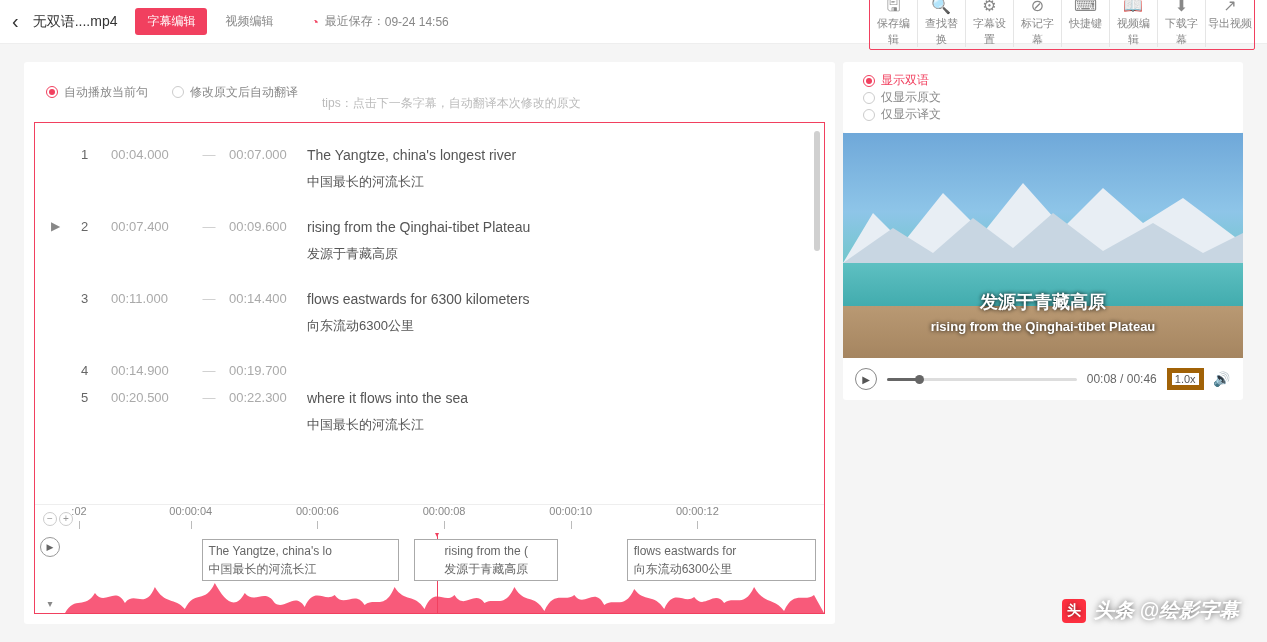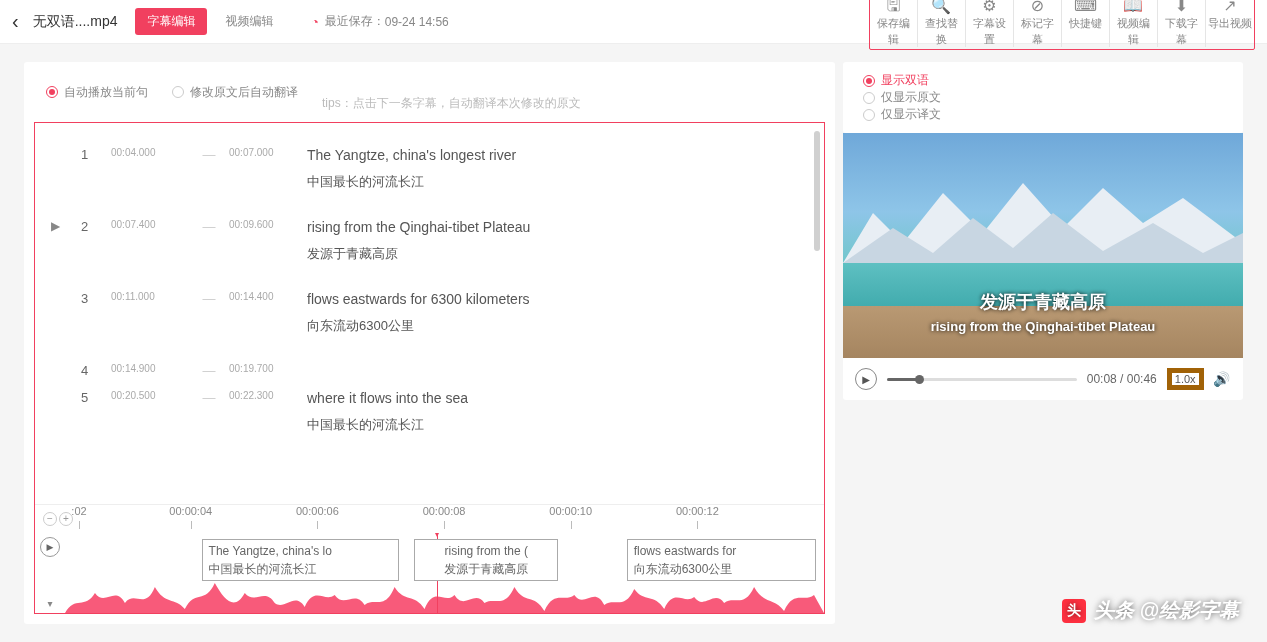--- a/index.html
+++ b/index.html
@@ -23,21 +23,21 @@
     .radio { width:12px; height:12px; border-radius:50%; border:1px solid #ccc; margin-right:6px; display:inline-block; position:relative; }
     .radio.selected { border-color:#f1405f; }
     .radio.selected::after { content:""; width:6px; height:6px; border-radius:50%; background:#f1405f; position:absolute; top:2px; left:2px; }
     .opt { display:flex; align-items:center; margin-right:24px; cursor:pointer; }
     .tips { color:#bbb;margin-top:23px; }
     .subtitle-box { border:1px solid #f1405f; margin:0 10px 10px 10px; flex:1; display:flex; flex-direction:column; overflow:hidden; }
     .subtitle-list { flex:1; overflow-y:auto; padding:12px 16px 0 16px; position:relative; }
     .sub-row { display:flex; align-items:flex-start; padding:12px 0 0 0; }
     .play-cell { width:30px; color:#888; font-size:12px; }
     .idx-cell { width:30px; color:#666; font-size:13px; }
-    .time-cell { width:78px; color:#aaa; font-size:10px; }
+    .time-cell { width:78px; color:#aaa; font-size:13px; }
     .dash-cell { width:40px; text-align:center; color:#ccc; }
     .text-cell { flex:1; padding-right:20px; }
     .text-line1 { color:#555; font-size:14px; margin-bottom:10px; }
     .text-line2 { color:#555; font-size:13px; margin-bottom:16px; }
     .scroll-vis { position:absolute; right:4px; top:8px; width:6px; height:120px; background:#d0d0d0; border-radius:3px; }
     .timeline-zone { border-top:1px solid #eee; }
     .ruler-row { display:flex; align-items:center; height:28px; padding-left:8px; }
     .zoom-ctrl { display:flex; gap:2px; font-size:13px; color:#999; margin-right:6px; }
     .zbtn { width:14px; height:14px; border:1px solid #ccc; border-radius:50%; text-align:center; line-height:12px; font-size:10px; cursor:pointer; }
     .ruler { flex:1; position:relative; font-size:11px; color:#888; height:28px; }

